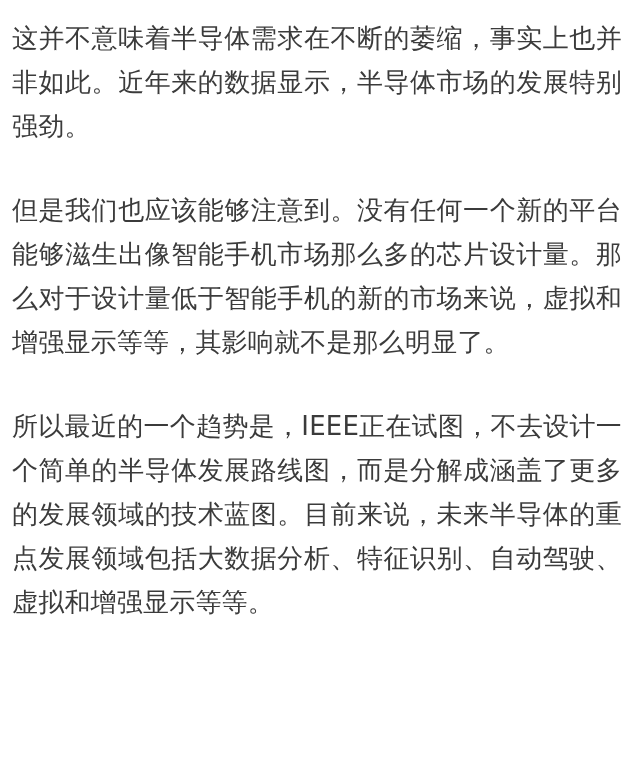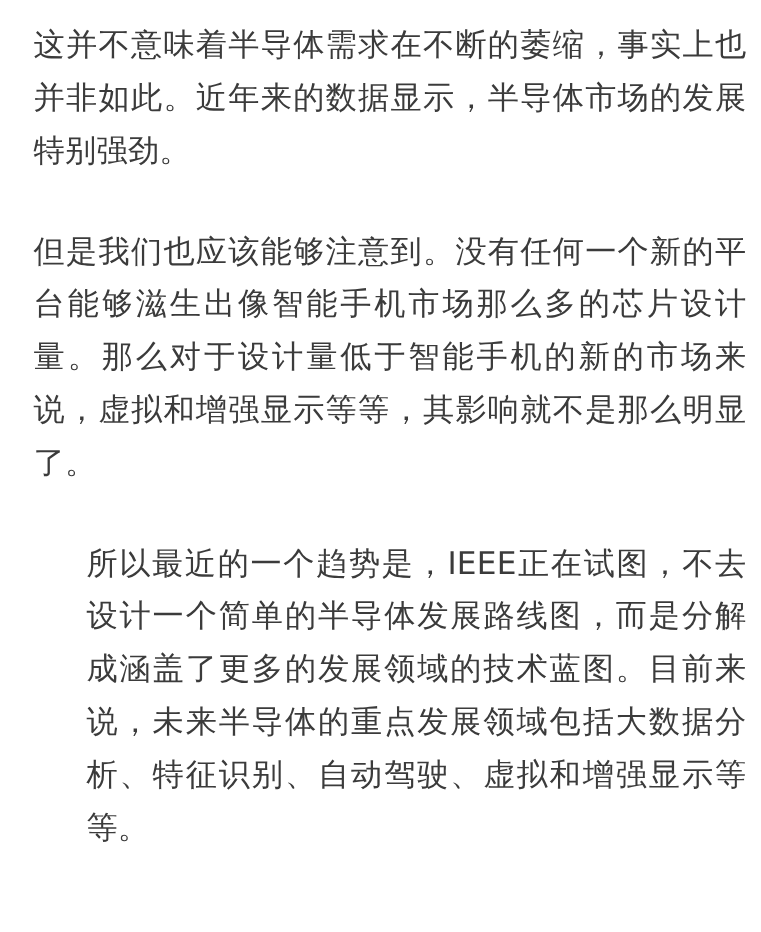--- a/index.html
+++ b/index.html
@@ -10,36 +10,35 @@
   body {
     width: 634px;
     height: 777px;
     overflow: hidden;
     font-family: "DejaVu Sans", "Liberation Sans", sans-serif;
   }
   .article {
     box-sizing: border-box;
     width: 634px;
     height: 739px;
-    padding: 16px 12px 0 28px;
+    padding: 16px 12px 0 12px;
     background: #ffffff;
   }
   .para {
     color: #3b3b3b;
     font-size: 26px;
     line-height: 44px;
     letter-spacing: 0.2px;
     text-align: justify;
     text-justify: inter-ideograph;
     margin: 0 0 40px 0;
     font-weight: 400;
   }
   .para:last-child {
     margin-bottom: 0;
-    margin-left: 44px;
   }
 </style>
 </head>
 <body>
 
 <div class="article">
   <p class="para">这并不意味着半导体需求在不断的萎缩，事实上也并非如此。近年来的数据显示，半导体市场的发展特别强劲。</p>
   <p class="para">但是我们也应该能够注意到。没有任何一个新的平台能够滋生出像智能手机市场那么多的芯片设计量。那么对于设计量低于智能手机的新的市场来说，虚拟和增强显示等等，其影响就不是那么明显了。</p>
   <p class="para">所以最近的一个趋势是，IEEE正在试图，不去设计一个简单的半导体发展路线图，而是分解成涵盖了更多的发展领域的技术蓝图。目前来说，未来半导体的重点发展领域包括大数据分析、特征识别、自动驾驶、虚拟和增强显示等等。</p>
 </div>

